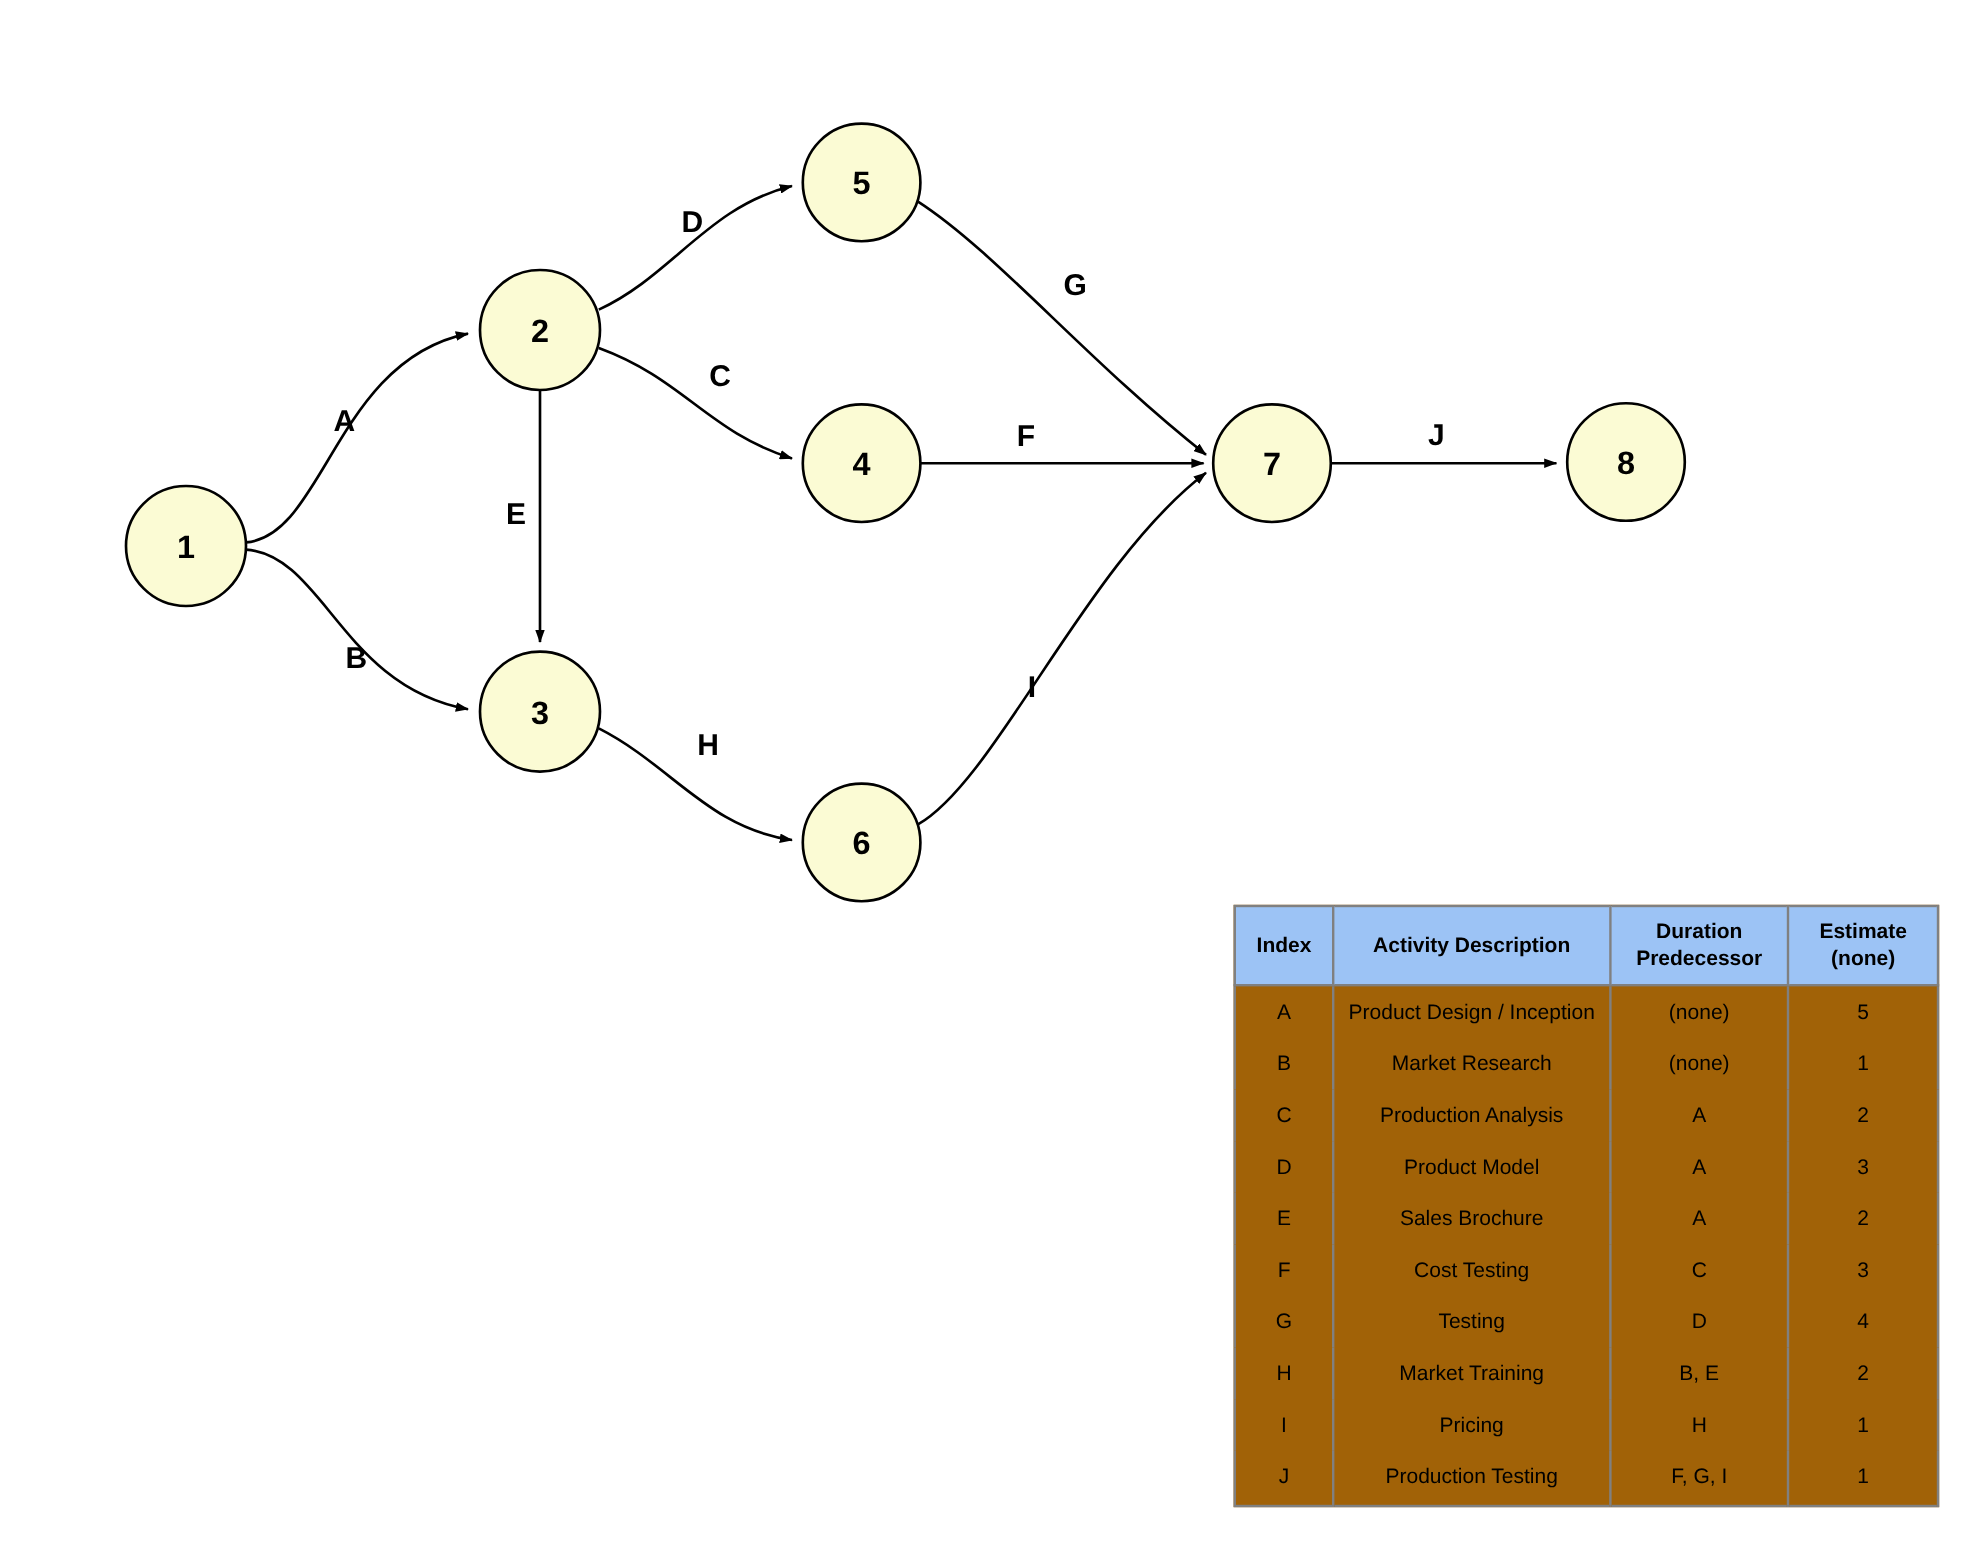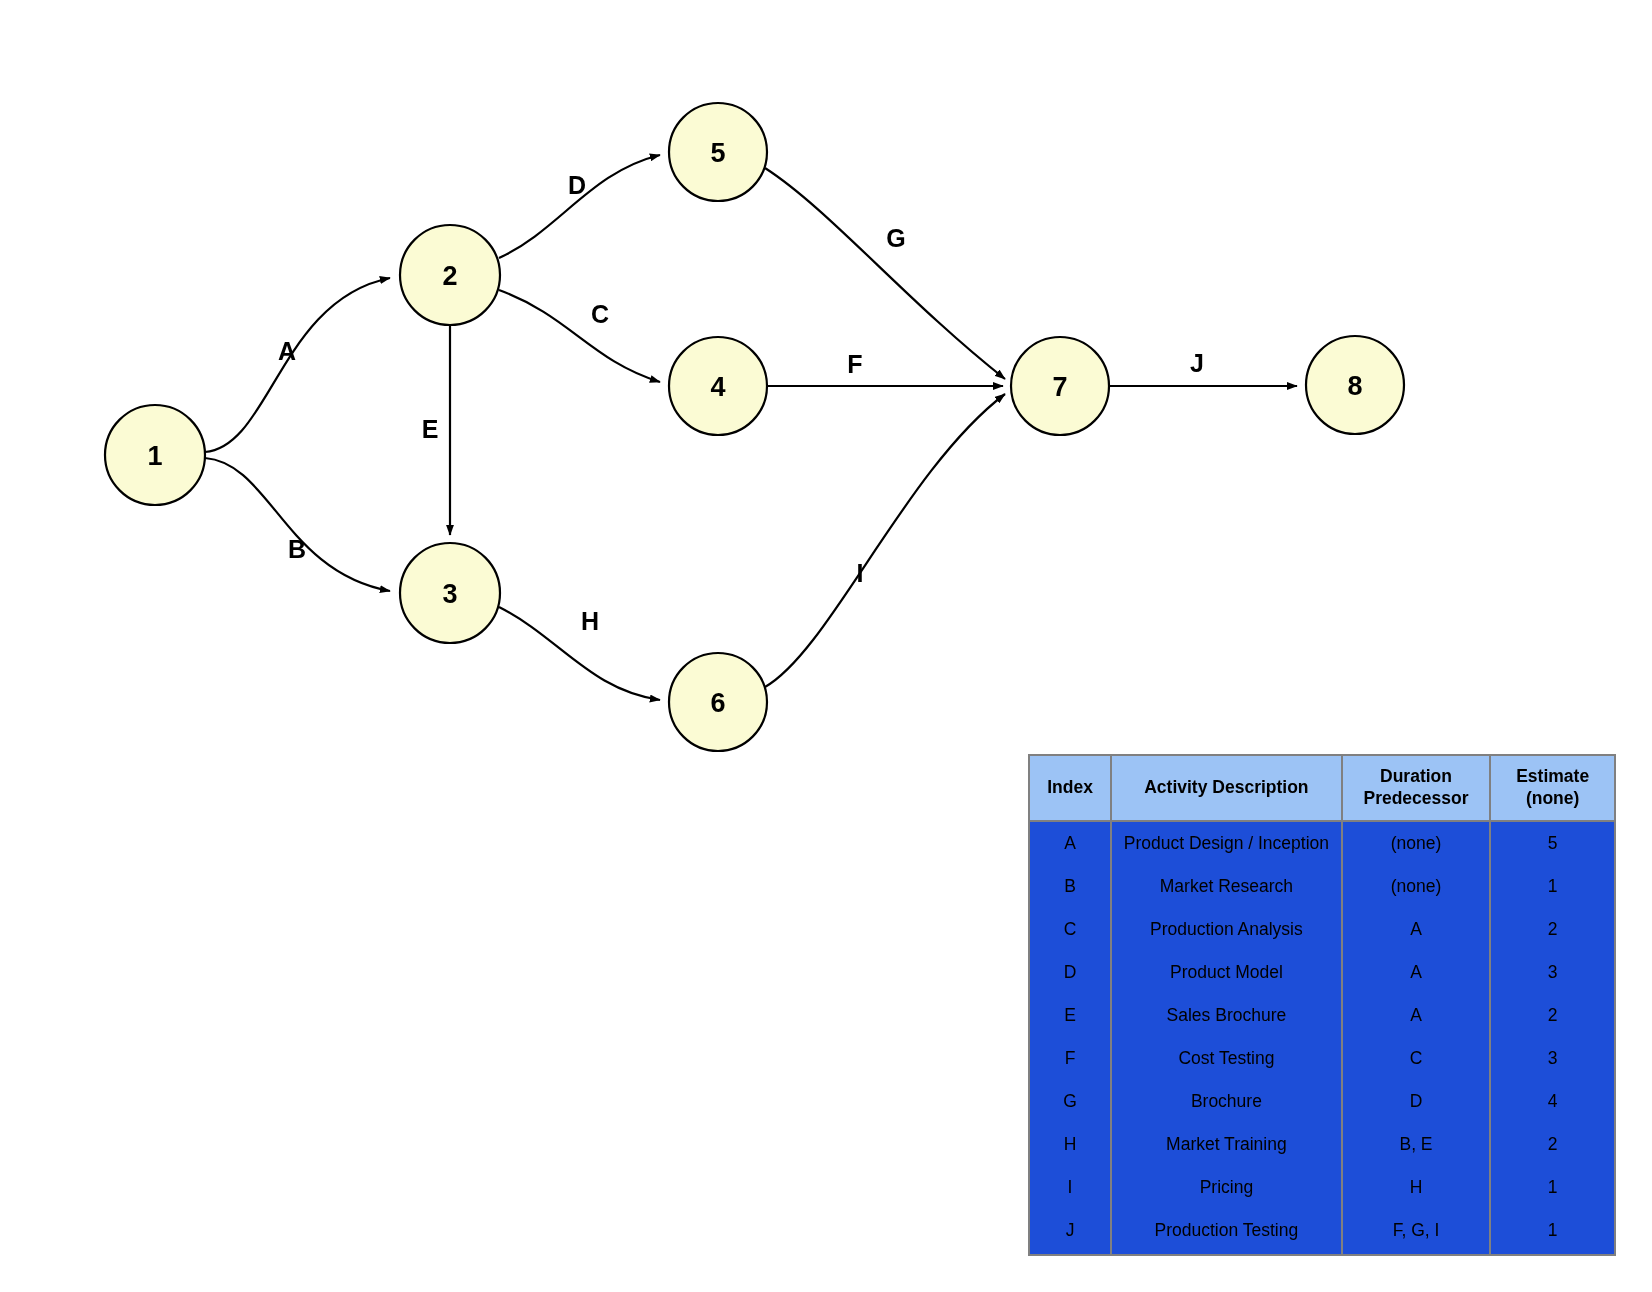--- a/index.html
+++ b/index.html
@@ -57,21 +57,21 @@
   #activity-table-wrap {
     position: absolute;
     left: 1028px;
     top: 754px;
     width: 588px;
   }
   table.activity-table {
     border-collapse: collapse;
     width: 588px;
     table-layout: fixed;
-    background: #1d4ed8;
+    background: #a16207;
     border: 2px solid #808080;
     padding-left: 44px;
   }
   table.activity-table th,
   table.activity-table td {
     border-left: 2px solid #808080;
     border-right: 2px solid #808080;
     text-align: center;
     font-family: "Liberation Sans", sans-serif;
     color: #000000;
@@ -236,21 +236,21 @@
           <td>2</td>
         </tr>
         <tr>
           <td>F</td>
           <td>Cost Testing</td>
           <td>C</td>
           <td>3</td>
         </tr>
         <tr>
           <td>G</td>
-          <td>Brochure</td>
+          <td>Testing</td>
           <td>D</td>
           <td>4</td>
         </tr>
         <tr>
           <td>H</td>
           <td>Market Training</td>
           <td>B, E</td>
           <td>2</td>
         </tr>
         <tr>

